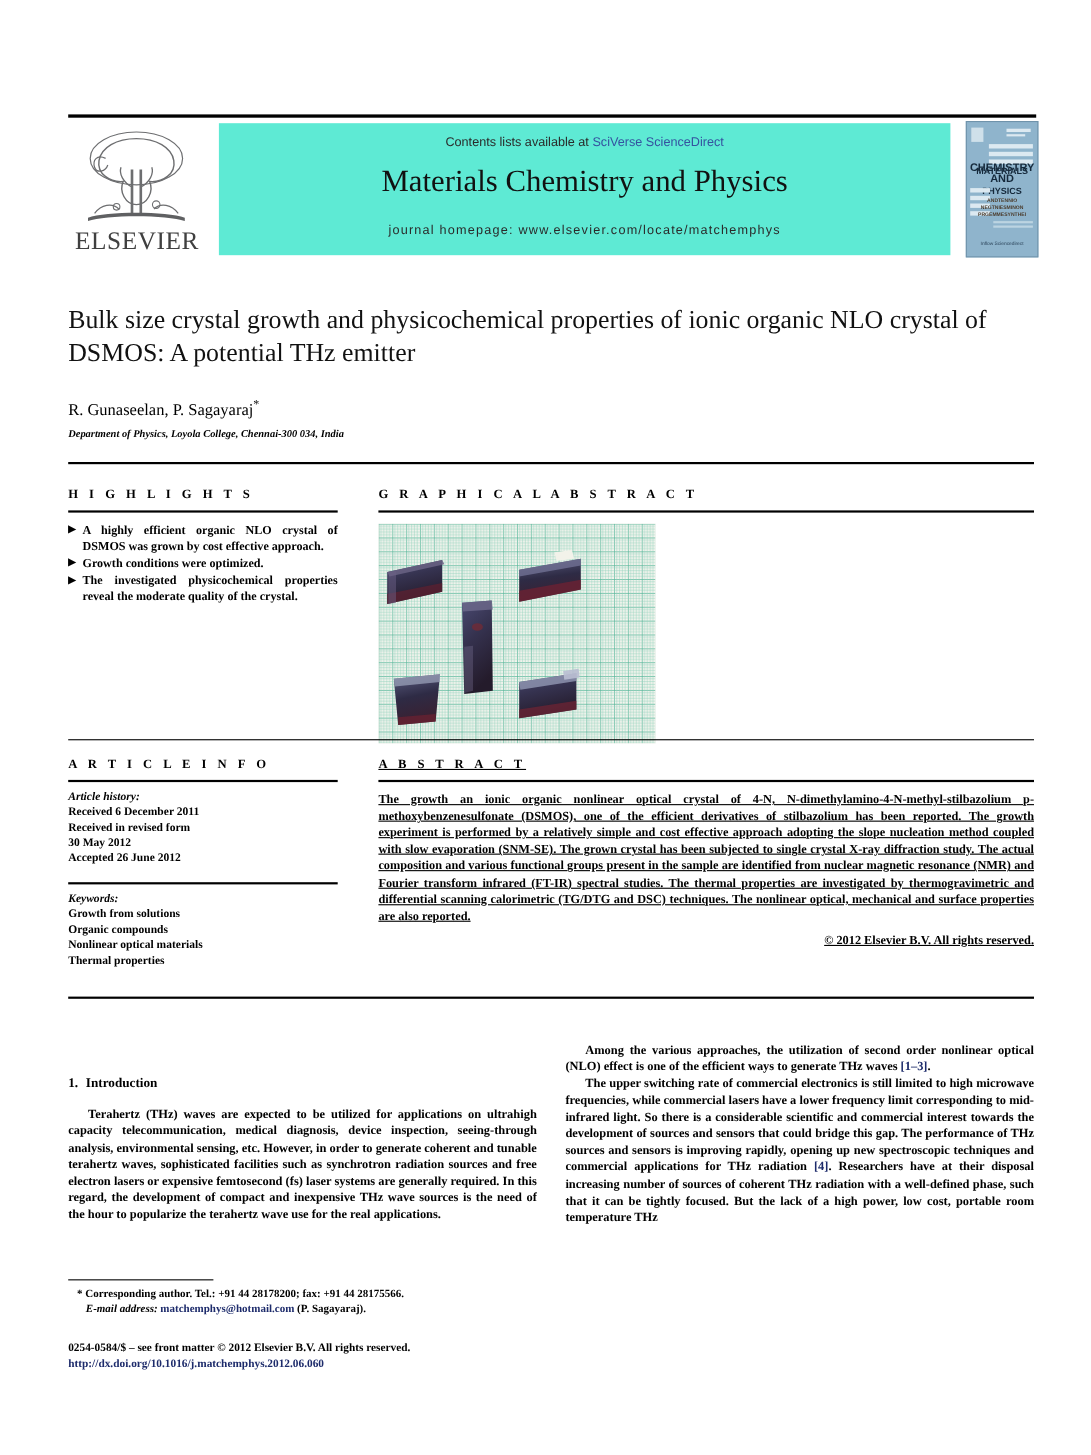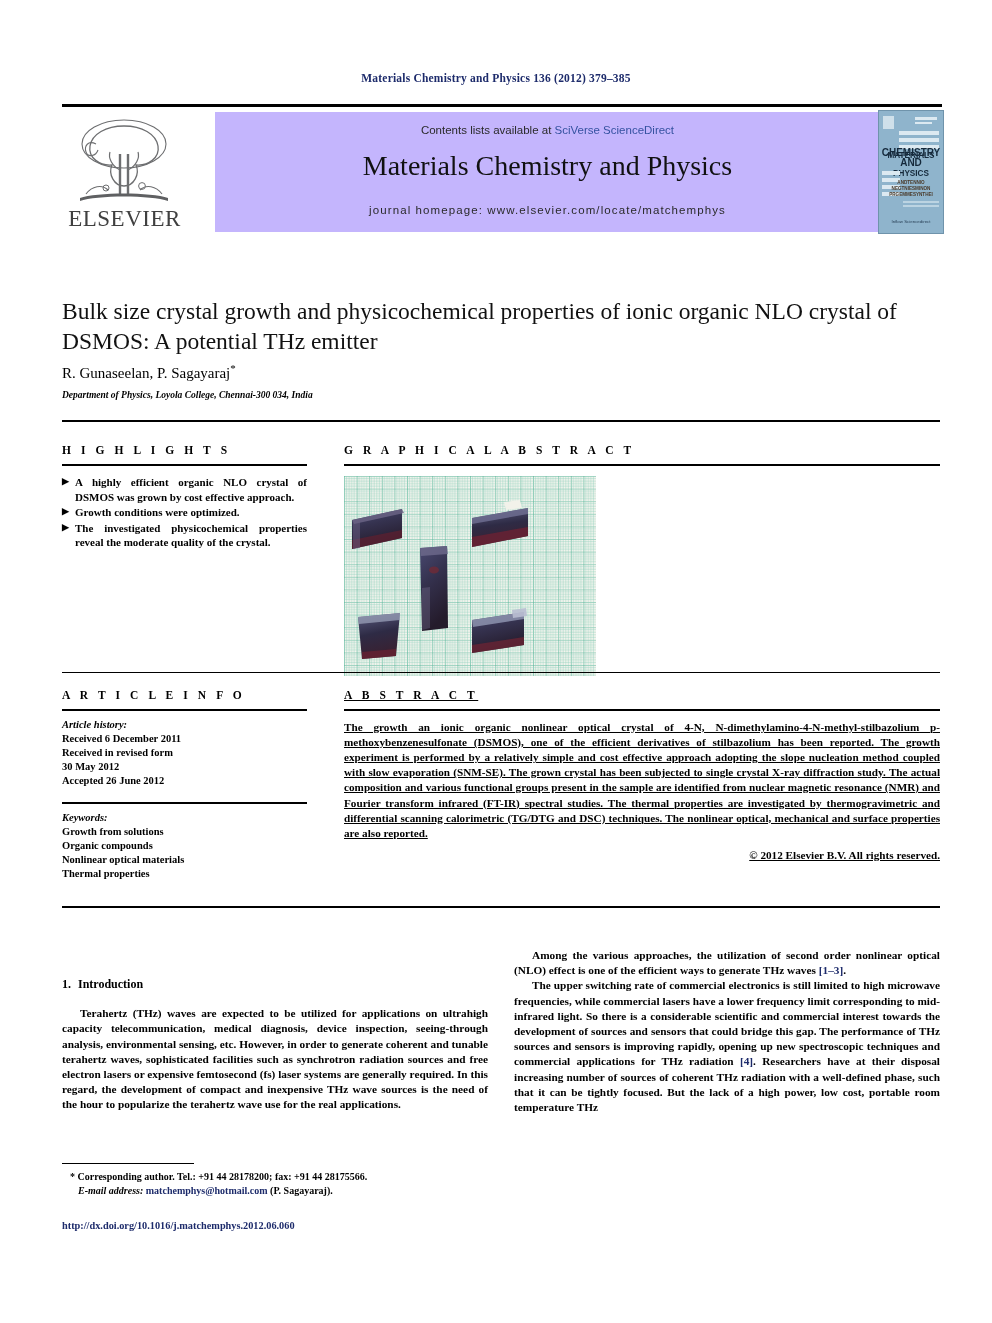--- a/index.html
+++ b/index.html
@@ -50,23 +50,23 @@
   .elsevier-word {
     position: absolute; left: 0; bottom: 0; width: 125px;
     text-align: center;
     font-family: "Liberation Serif", serif;
     font-size: 23px;
     letter-spacing: .5px;
     color: #404040;
   }
   .grey-band {
     position: absolute;
-    left: 153px; top: 8px;
+    left: 137px; top: 8px;
     width: 665px; height: 120px;
-    background: #c4b5fd;
+    background: #5eead4;
   }
   .contents-line {
     position: absolute; top: 12px; left: 0; width: 665px;
     text-align: center;
     font-family: "Liberation Sans", sans-serif;
     font-size: 11.5px;
     color: #2a2a2a;
   }
   .contents-line .sd { color: #3552a0; }
   .journal-name {
@@ -106,21 +106,21 @@
     color: #4a3a2a; font-weight: bold;
   }
   .cv-foot {
     position:absolute; left:0; width:64px; text-align:center;
     font-family:"Liberation Sans", sans-serif; color:#2a4258;
   }
 
   
   .title {
     position: absolute;
-    left: 62px; top: 296px; width: 878px;
+    left: 62px; top: 276px; width: 878px;
     font-size: 23.5px;
     line-height: 1.28;
     color: #111;
   }
   .authors {
     position: absolute;
     left: 62px; top: 362px; width: 878px;
     font-size: 15px;
   }
   .authors .star { font-size: 11px; vertical-align: super; }
@@ -227,21 +227,20 @@
     left: 62px; top: 1219px; width: 500px;
     font-size: 10.3px; line-height: 1.45; font-weight: bold;
   }
   .issn-block .doi { color: #1d2b6b; }
 </style>
 </head>
 <body>
 
 <div class="page">
 
-  <div class="runhead">Materials Chemistry and Physics 136 (2012) 379–385</div>
 
   <div class="masthead">
     <div class="masthead-rule"></div>
 
     <div class="logo-box">
       <svg class="tree-svg" width="112" height="96" viewBox="0 0 112 96">
         <g fill="#5f6062">
           <ellipse cx="56" cy="30" rx="42" ry="24" fill="none" stroke="#6d6e70" stroke-width="1.1"></ellipse>
           <path d="M56 12 C38 12 24 20 22 32 C20 44 32 52 44 51 C40 60 46 72 56 72 C66 72 72 60 68 51 C80 52 92 44 90 32 C88 20 74 12 56 12 Z" fill="none" stroke="#6d6e70" stroke-width="1.3"></path>
           <path d="M52 40 L52 82 M60 40 L60 82" stroke="#6d6e70" stroke-width="2.4" fill="none"></path>
@@ -421,16 +420,17 @@
     <p class="para"><span>The upper switching rate of commercial electronics is still limited to high microwave frequencies, while commercial lasers have a lower frequency limit corresponding to mid-infrared light. So there is a considerable scientific and commercial interest towards the development of sources and sensors that could bridge this gap. The performance of THz sources and sensors is improving rapidly, opening up new spectroscopic techniques and commercial applications for THz radiation </span><span class="ref">[4]</span><span>. Researchers have at their disposal increasing number of sources of coherent THz radiation with a well-defined phase, such that it can be tightly focused. But the lack of a high power, low cost, portable room temperature THz</span></p>
   </div>
 
   <div class="fn-rule"></div>
   <div class="footnote">
     <span class="indent"><span>*</span> <span>Corresponding author. Tel.: +91 44 28178200; fax: +91 44 28175566.</span></span>
     <span class="indent" style="padding-left:22px;"><span class="it">E-mail address:</span> <span class="mail">matchemphys@hotmail.com</span> <span>(P. Sagayaraj).</span></span>
   </div>
 
   <div class="issn-block">
+    <div>0254-0584/$ – see front matter © 2012 Elsevier B.V. All rights reserved.</div>
     <div class="doi">http://dx.doi.org/10.1016/j.matchemphys.2012.06.060</div>
   </div>
 
 </div>
 
 </body></html>

